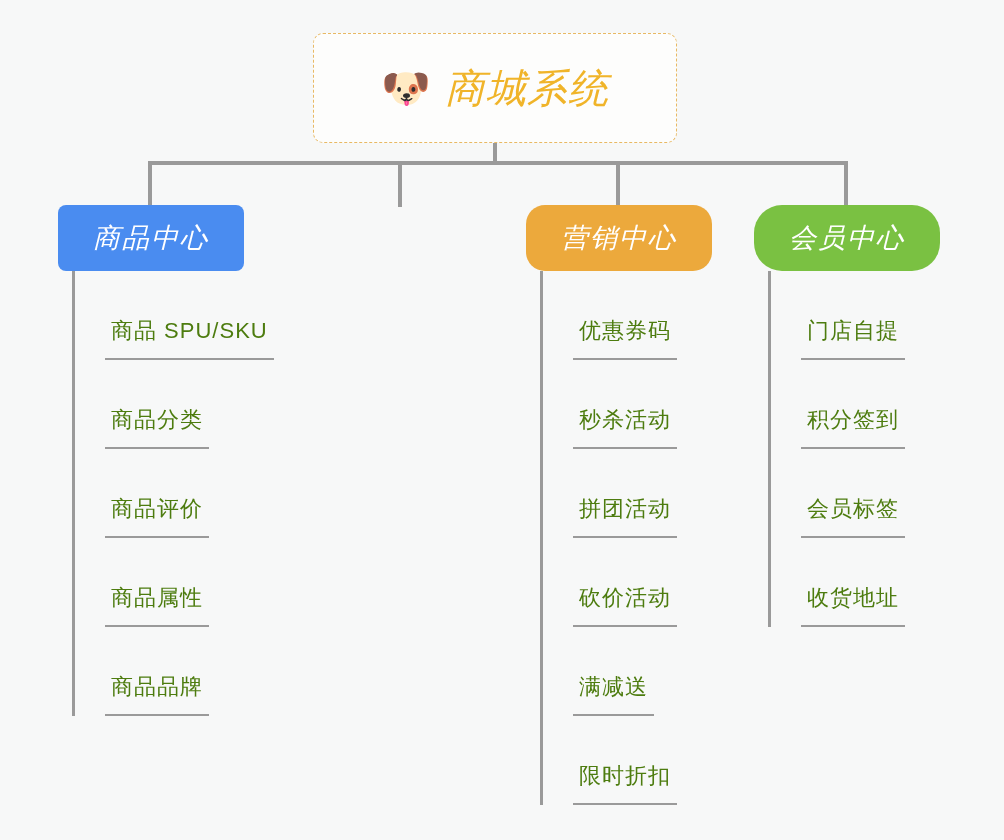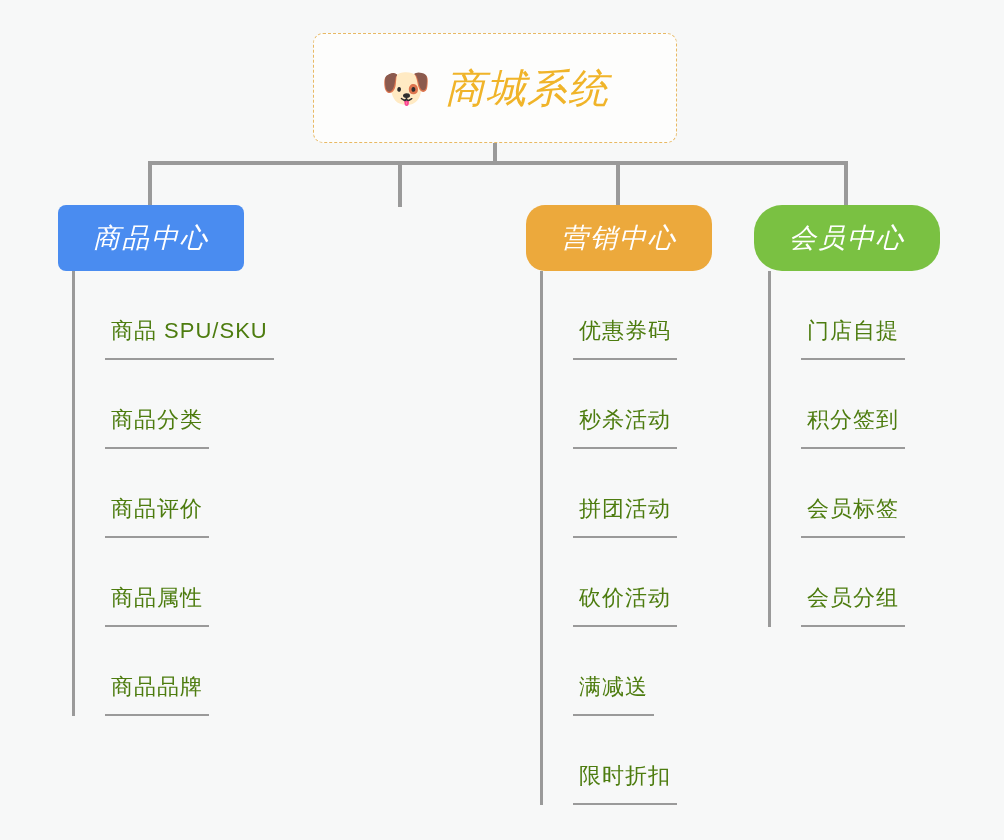--- a/index.html
+++ b/index.html
@@ -208,18 +208,18 @@
       <div class="leaf-item">
           <span class="leaf-label">门店自提</span>
         </div>
       <div class="leaf-item">
           <span class="leaf-label">积分签到</span>
         </div>
       <div class="leaf-item">
           <span class="leaf-label">会员标签</span>
         </div>
       <div class="leaf-item">
-          <span class="leaf-label">会员分组</span>
+          <span class="leaf-label">收货地址</span>
         </div>
     </div>
   </div>
 
 </div>
 
 </body></html>

